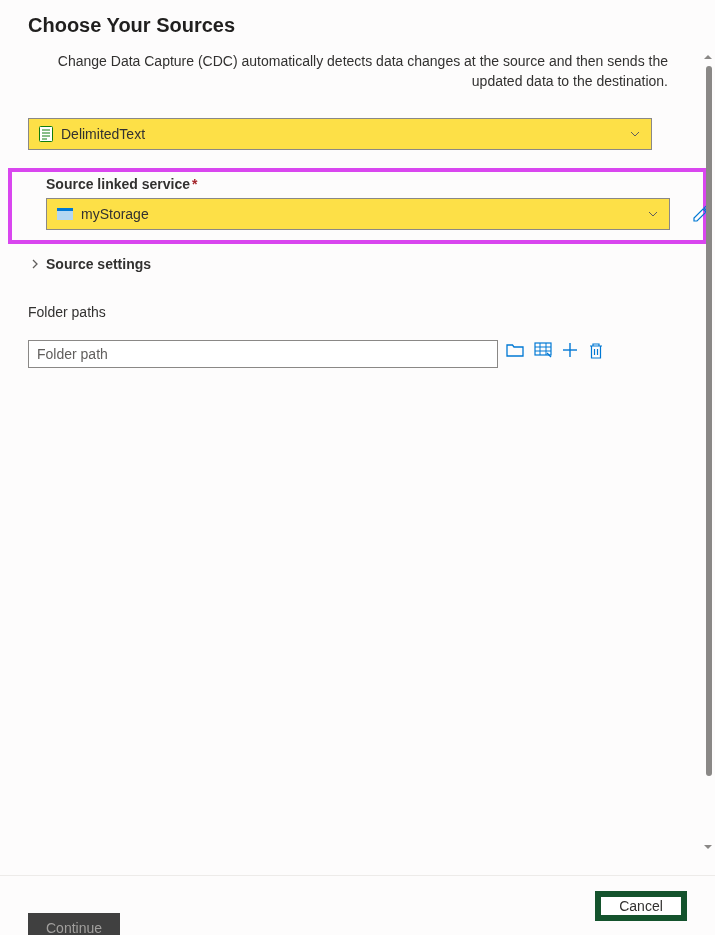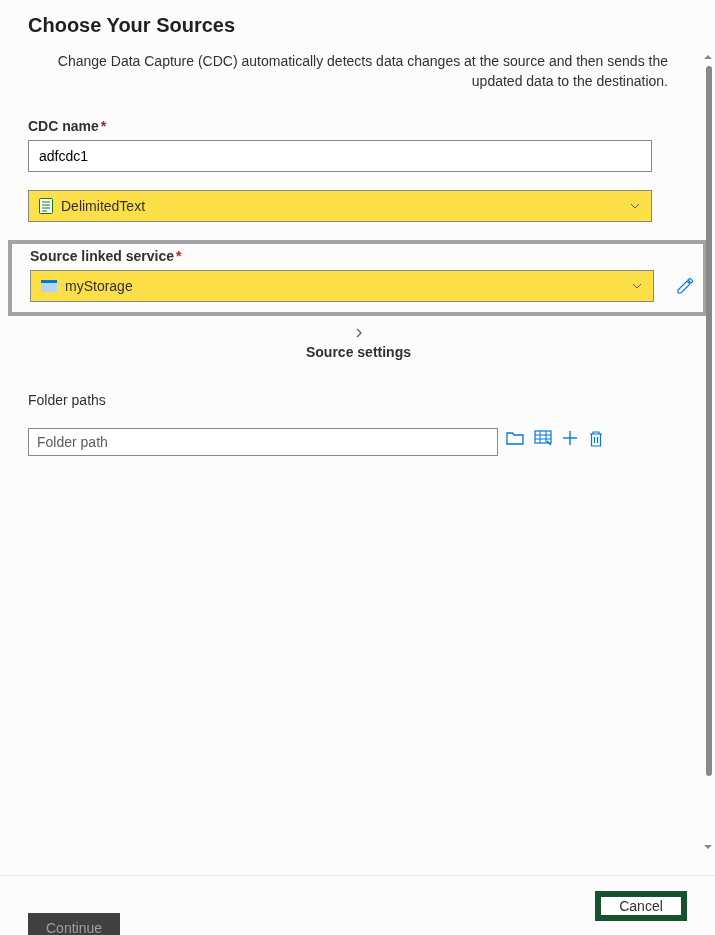--- a/index.html
+++ b/index.html
@@ -82,22 +82,22 @@
     height: 12px;
     flex-shrink: 0;
   }
   .chevron {
     width: 12px;
     height: 12px;
     flex-shrink: 0;
     color: #605e5c;
   }
   .highlight-box {
-    border: 4px solid #a3a3a3;
-    padding: 4px 18px 10px 18px;
+    border: 4px solid #d946ef;
+    padding: 4px 18px 10px 34px;
     margin-left: -20px;
     margin-right: -20px;
     margin-bottom: 12px;
     position: relative;
   }
   .linked-service-row {
     display: flex;
     align-items: center;
     gap: 18px;
   }
@@ -114,21 +114,20 @@
   .edit-icon-btn svg { display: block; }
   .expander {
     display: flex;
     align-items: center;
     gap: 6px;
     font-weight: 600;
     cursor: pointer;
     margin-bottom: 32px;
     padding-left: 2px;
     color: #323130;
-    flex-direction: column;
   }
   .expander .chev-right {
     width: 10px;
     height: 10px;
     color: #605e5c;
   }
   .folder-row {
     display: flex;
     align-items: flex-start;
     gap: 6px;
@@ -211,26 +210,20 @@
     background: #8a8886;
   }
 </style>
 </head>
 <body>
 
 <div class="panel">
   <h1 class="page-title">Choose Your Sources</h1>
   <p class="page-description">Change Data Capture (CDC) automatically detects data changes at the source and then sends the updated data to the destination.</p>
 
-  <div class="field">
-    <label class="field-label">
-      <span>CDC name</span><span class="required">*</span>
-    </label>
-    <input class="text-input" type="text" value="adfcdc1" style="">
-  </div>
 
   <div class="field">
     <div class="select-box">
       <div class="select-value">
         <svg class="file-type-icon" viewBox="0 0 14 16">
           <rect x="0.5" y="0.5" width="13" height="15" rx="1" fill="#fff" stroke="#107c10" stroke-width="1"></rect>
           <line x1="3" y1="4" x2="11" y2="4" stroke="#107c10" stroke-width="1"></line>
           <line x1="3" y1="7" x2="11" y2="7" stroke="#107c10" stroke-width="1"></line>
           <line x1="3" y1="10" x2="11" y2="10" stroke="#107c10" stroke-width="1"></line>
           <line x1="3" y1="13" x2="8" y2="13" stroke="#107c10" stroke-width="1"></line>

